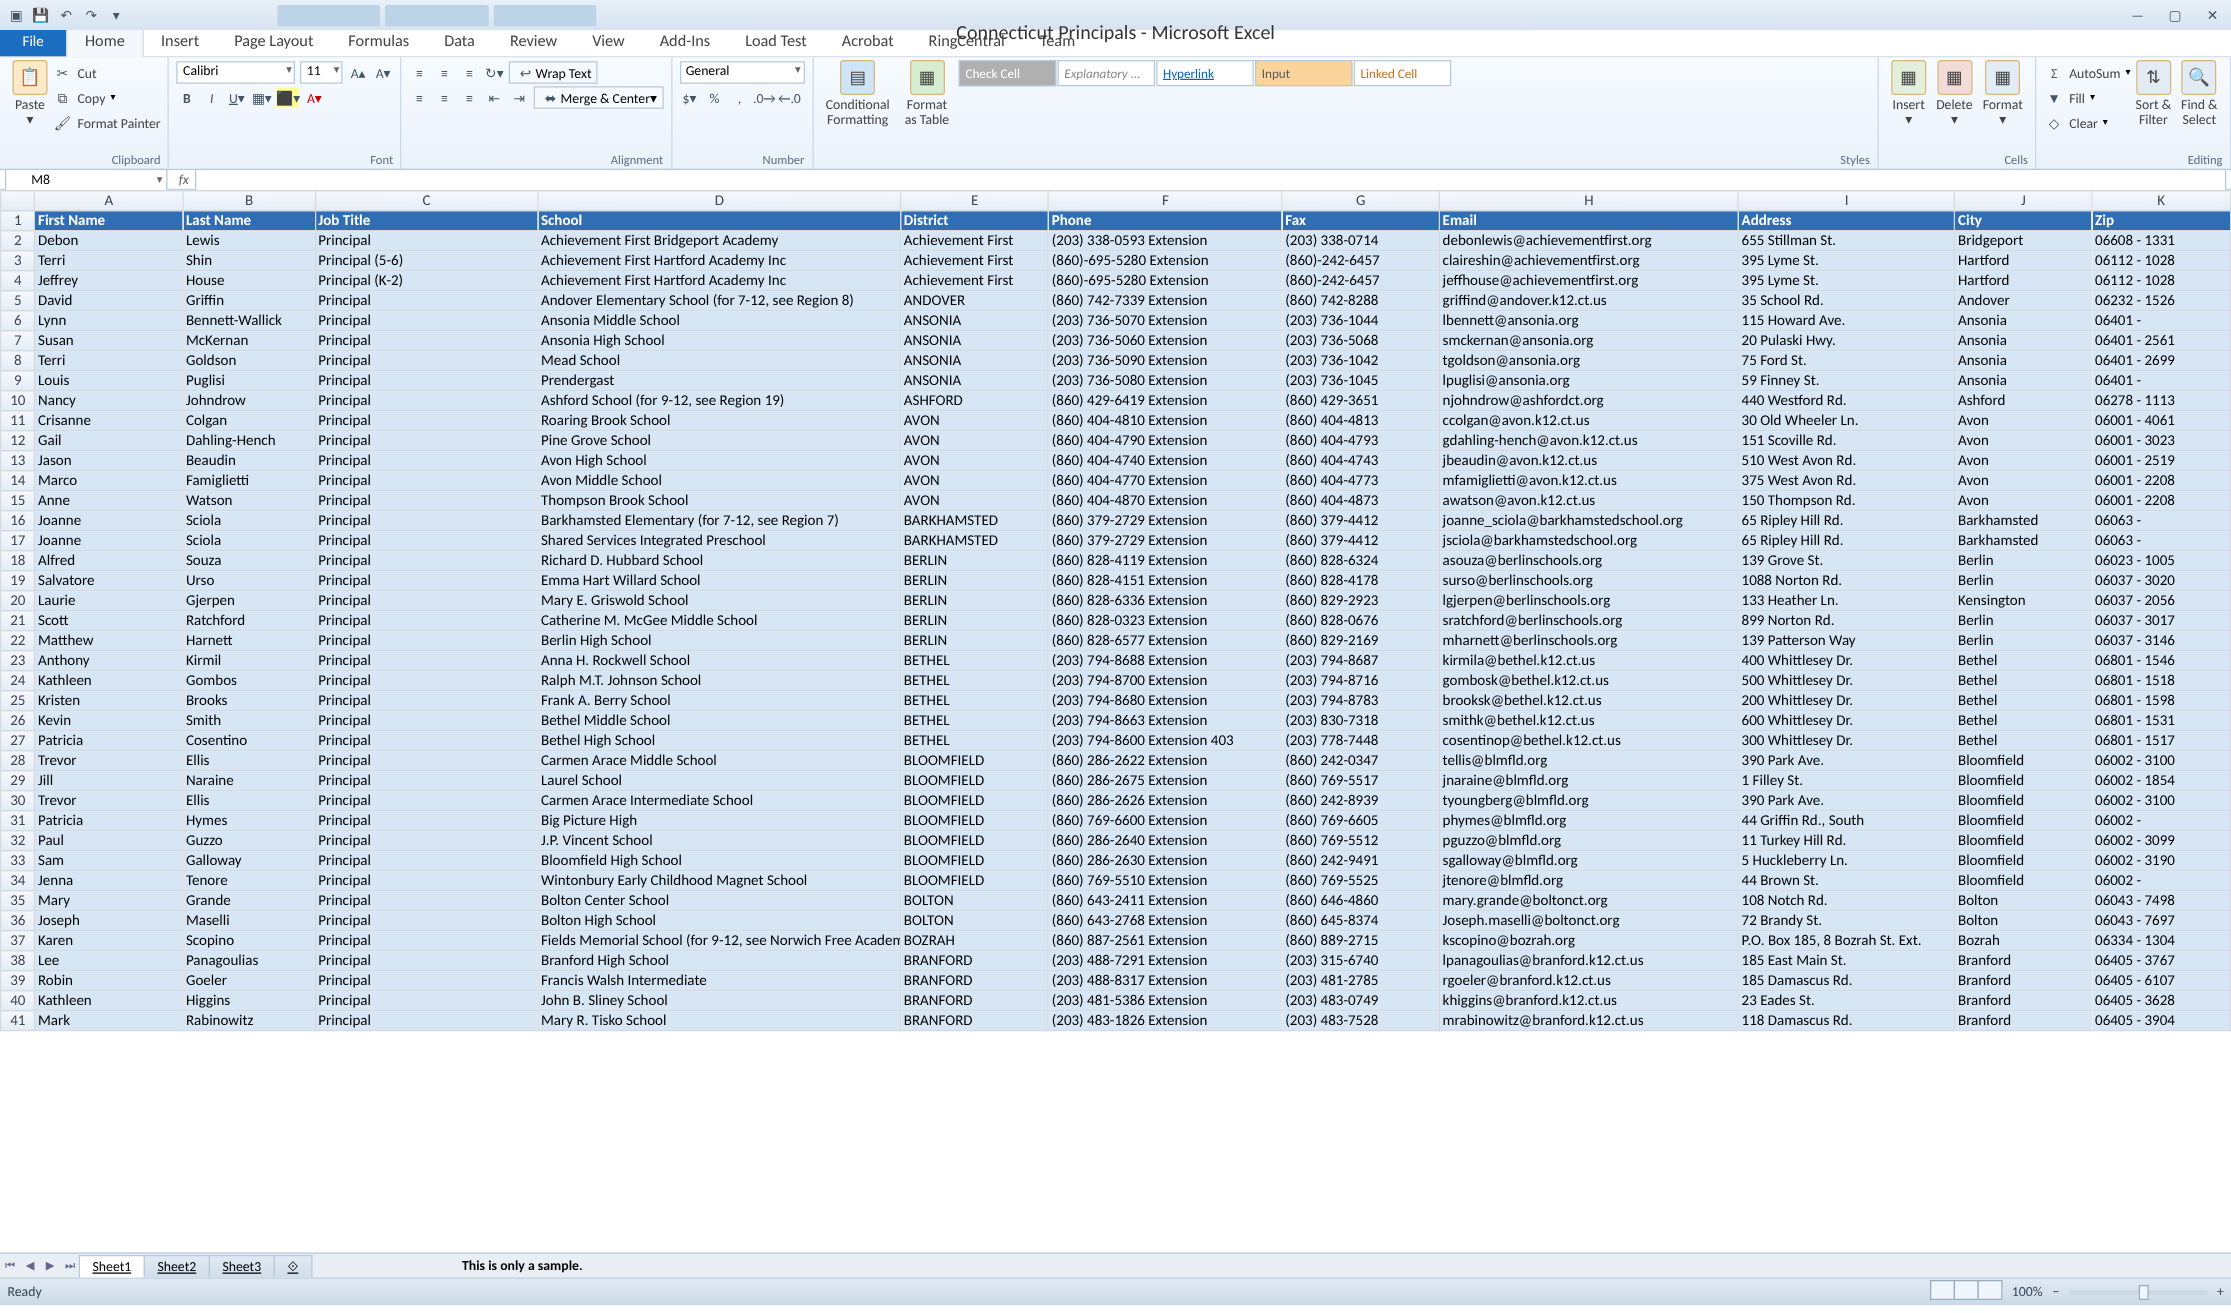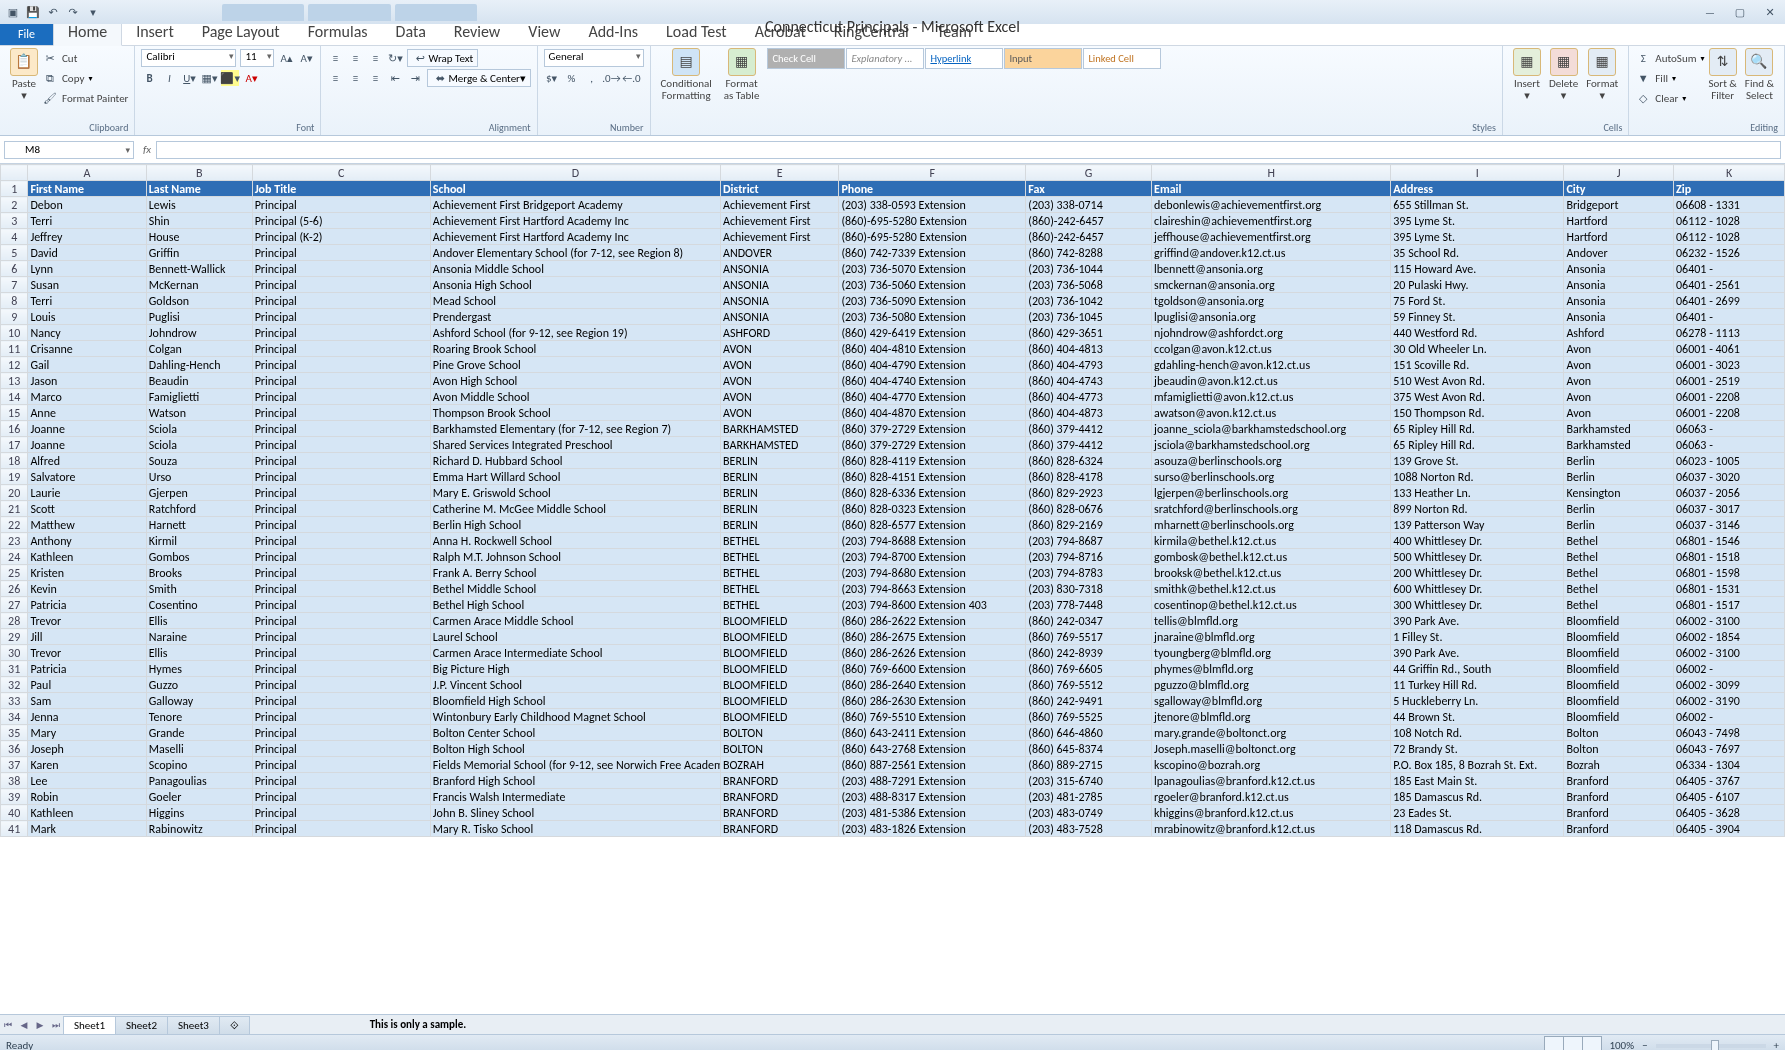--- a/index.html
+++ b/index.html
@@ -11,21 +11,21 @@
 .qat-btn { width:18px; height:18px; display:flex; align-items:center; justify-content:center; color:#456; font-size:11px; }
 .titlebar .center { position:absolute; left:50%; transform:translateX(-50%); font-size:16px; color:#333;margin-top:28px; }
 .titlebar .tabs-above { display:flex; gap:4px; margin-left:120px; }
 .titlebar .tabs-above div { padding:2px 40px; background:#bdd3e8; font-size:10px; color:#789; border-radius:2px 2px 0 0;}
 .titlebar .winctrl { margin-left:auto; display:flex; gap:0; }
 .titlebar .winctrl div { width:30px; height:18px; display:flex; align-items:center; justify-content:center; font-size:11px; color:#456; }
 
 
 .ribbontabs { height:22px; background:#fff; border-bottom:1px solid #cfd8e3; display:flex; align-items:end; }
 .filetab { background:#1b6dbf; color:#fff; padding:4px 18px; font-size:12px; }
-.rtab { padding:4px 14px; font-size:16px; color:#444; cursor:pointer; }
+.rtab { padding:4px 14px; font-size:13px; color:#444; cursor:pointer; }
 .rtab.active { background:#f4f8fc; border:1px solid #cfd8e3; border-bottom:1px solid #f4f8fc; margin-bottom:-1px; }
 
 
 .ribbon { height:90px; background:linear-gradient(#f7fbff,#eaf2fa); border-bottom:1px solid #b6c8db; display:flex; }
 .group { border-right:1px solid #cbd8e6; padding:2px 6px 0 6px; display:flex; flex-direction:column; position:relative; }
 .group-label { font-size:10px; color:#5a6e85; text-align:right; padding:1px 0; margin-top:auto; }
 .big { display:flex; flex-direction:column; align-items:center; padding:0 4px; font-size:11px; color:#444; line-height:12px;}
 .big .bicon { width:28px; height:28px; background:#fce9c8; border:1px solid #d8b878; border-radius:3px; margin-bottom:2px; display:flex; align-items:center; justify-content:center; font-size:14px;}
 .row { display:flex; gap:4px; align-items:center; height:20px;}
 .lbl { font-size:11px; color:#444; white-space:nowrap;}
@@ -42,21 +42,21 @@
 .sc-good { background:#c9e8cb; color:#2a6e2f;}
 .sc-neutral { background:#fde9b8; color:#8a6a1e;}
 .sc-calc { background:#f5f5f5; color:#c07422; font-weight:bold;}
 .sc-check { background:#b0b0b0; color:#fff;}
 .sc-exp { background:#fff; color:#888; font-style:italic;}
 .sc-hyp { background:#fff; color:#0563c1; text-decoration:underline;}
 .sc-input { background:#fbd49c; color:#5a5a5a;}
 .sc-linked { background:#fff; color:#c07422;}
 
 
-.fbar { height:28px; border-bottom:1px solid #c4d2e1; display:flex; align-items:center;}
+.fbar { height:16px; border-bottom:1px solid #c4d2e1; display:flex; align-items:center;}
 .namebox { width:130px; height:18px; border:1px solid #b6c8db; margin:0 4px; background:#fff; display:flex; align-items:center; padding-left:20px; font-size:11px; position:relative;}
 .namebox::after{content:"▾"; position:absolute; right:3px; font-size:9px; color:#666;}
 .fx { width:18px; font-style:italic; color:#666; font-size:11px; text-align:center;}
 .formula { flex:1; height:18px; border:1px solid #b6c8db; background:#fff; margin-right:4px;}
 
 
 .grid { position:relative; height:calc(100% - 24px - 22px - 90px - 22px - 20px - 22px); overflow:hidden;}
 table { border-collapse:collapse; table-layout:fixed; width:1785px; }
 th, td { border:1px solid #d5d9dd; height:16px; font-size:12px; white-space:nowrap; overflow:hidden; text-overflow:clip; padding:0 2px; text-align:left;}
 th { background:linear-gradient(#f4f8fc,#e3edf6); color:#445; font-weight:normal; text-align:center;}
@@ -68,21 +68,21 @@
 tr.drow td { background:#d6e6f5;}
 tr.drow td.rh { background:linear-gradient(#f4f8fc,#e3edf6);}
 
 .cA{width:95px;} .cB{width:85px;} .cC{width:143px;} .cD{width:233px;} .cE{width:95px;}
 .cF{width:150px;} .cG{width:101px;} .cH{width:192px;} .cI{width:139px;} .cJ{width:88px;} .cK{width:89px;}
 
 
 .sheettabs { height:20px; background:#e8eef4; display:flex; align-items:center; border-top:1px solid #b6c8db;}
 .navarr { display:flex; gap:0;}
 .navarr div{width:16px; text-align:center; font-size:9px; color:#668;}
-.stab { padding:2px 10px; font-size:11px; background:#fff; border:1px solid #b6c8db; border-bottom:none; margin-left:-1px;}
+.stab { padding:2px 10px; font-size:11px; background:#fff; border:1px solid #b6c8db; border-bottom:none; margin-left:-1px;text-decoration:underline;}
 .stab.inact { background:linear-gradient(#e1eaf3,#d0dde9);}
 .sample { margin-left:120px; font-weight:bold; font-size:11px;}
 
 
 .status { height:22px; background:linear-gradient(#e1eaf3,#cad9e8); display:flex; align-items:center; padding:0 6px; font-size:11px; color:#345; border-top:1px solid #b6c8db;}
 .status .right { margin-left:auto; display:flex; align-items:center; gap:8px;}
 .viewbtns span{ display:inline-block; width:20px; height:16px; border:1px solid #9ab; background:#eef5fc; margin-right:-1px;}
 .zoomsl { width:110px; height:4px; background:#cbd8e6; position:relative; }
 .zoomsl .h{position:absolute; left:50%; top:-4px; width:8px; height:12px; background:#eef5fc; border:1px solid #9ab;}
 </style>

